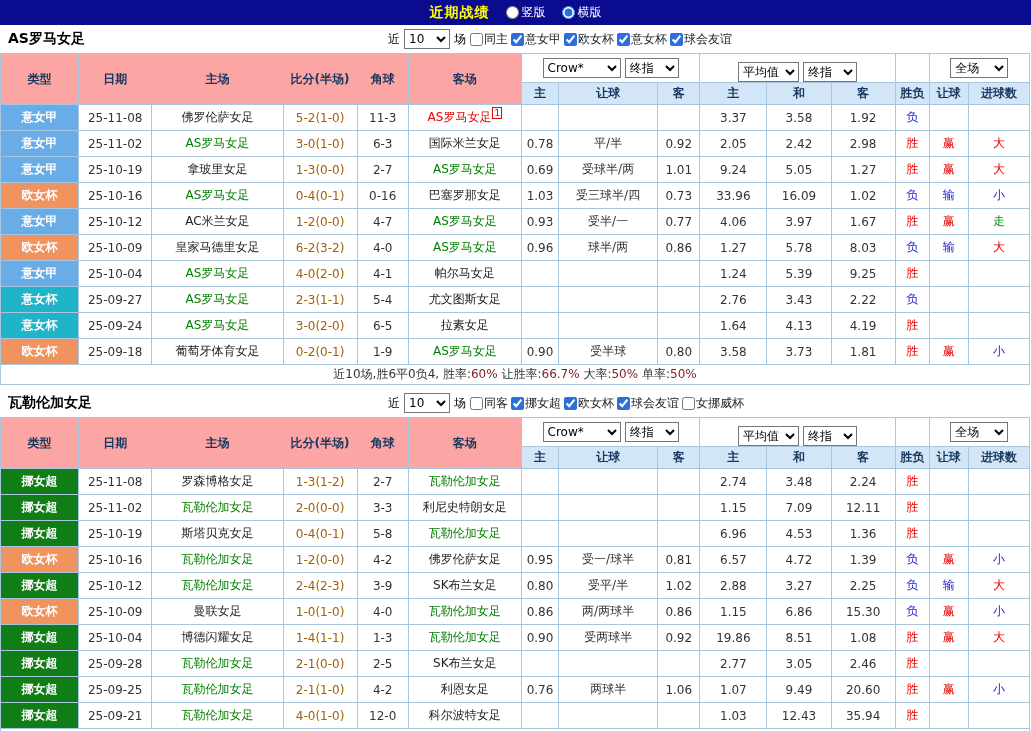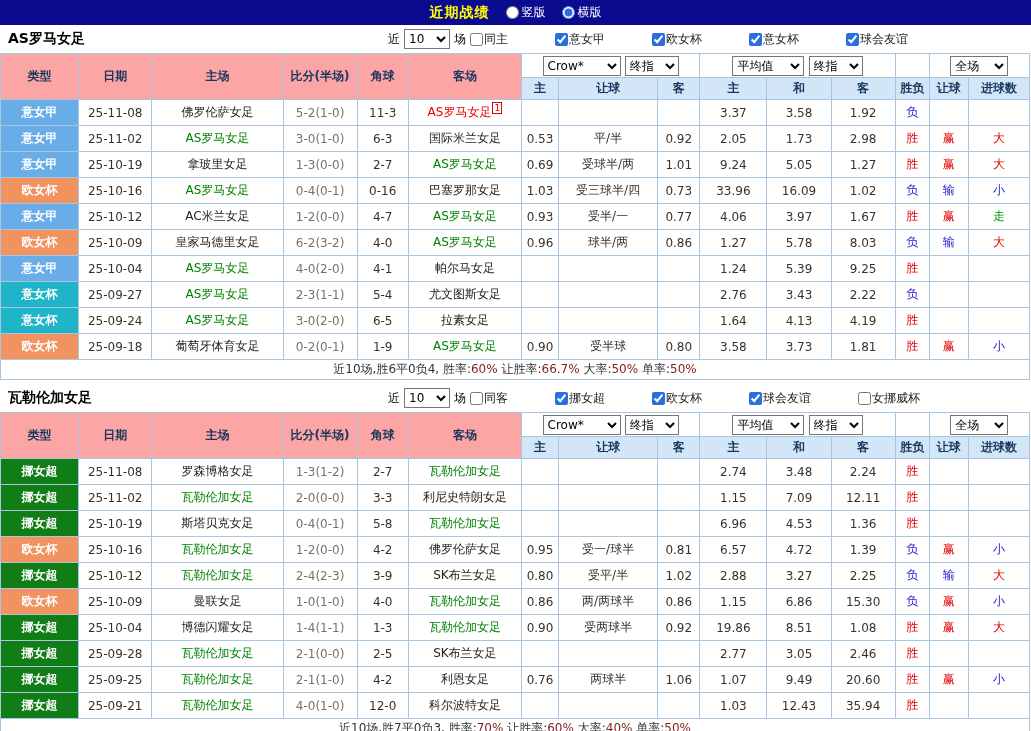--- a/index.html
+++ b/index.html
@@ -18,48 +18,48 @@
   .topbar .title { color:#ffff00; font-weight:bold; font-size:14px; letter-spacing:1px; }
   .radio-label { display:inline-flex; align-items:center; gap:3px; color:#fff; cursor:pointer; }
   .radio-label input { accent-color:#2b6fdf; width:13px; height:13px; }
 
   
   .section { position:relative; }
   .section-header { height:28px; display:flex; align-items:center; padding:0 8px; position:relative; }
   .team-name { font-weight:bold; font-size:14px; color:#000; }
   .filters { position:absolute; left:388px; top:0; height:28px; display:flex; align-items:center; gap:4px; white-space:nowrap; }
   .filters .lbl { color:#000; }
-  .cb-group { display:inline-flex; align-items:center;gap:44px; }
+  .cb-group { display:inline-flex; align-items:center; }
   .cb { display:inline-flex; align-items:center; gap:1px; margin-right:3px; cursor:pointer; }
   .cb input { accent-color:#2b6fdf; width:13px; height:13px; }
 
   select { font-family:inherit; font-size:12px; height:20px; background:#fff; border:1px solid #767676; }
   .sel-count { width:46px; }
   .sel-company { width:78px; }
   .sel-time { width:54px; }
-  .sel-avg { width:72px; }
+  .sel-avg { width:61px;margin-top:8px; }
   .sel-scope { width:58px; }
 
   
   table.stats { width:1030px; border-collapse:collapse; table-layout:fixed; }
   table.stats th, table.stats td {
     border:1px solid #a9c6e1; text-align:center; padding:0 2px;
     overflow:hidden; white-space:nowrap;
   }
   thead th.span2 { background:#fca5a5; color:#17365d; font-weight:bold; }
   thead tr.ctrl-row th.ctrl { background:#fff; height:24px; }
   thead tr.sub-row th { background:#d3e6f8; color:#17365d; font-weight:bold; height:22px; }
   tbody td { height:26px; }
   td.type { color:#fff; font-weight:bold; }
   td.date { color:#333; }
   td.team { color:#222; cursor:pointer; }
   td.team.green { color:#008000; }
   td.team.red { color:#e60000;margin-left:36px; }
   sup.flag { color:#e60000; font-size:9px; border:1px solid #e60000; padding:0 1px; margin-left:1px; line-height:1; }
-  td.score { color:#737373; }
+  td.score { color:#a16207; }
   td.corners, td.odds, td.hcap { color:#333; }
   tfoot td.summary { height:20px; color:#333; background:#fff; }
   .sum-red { color:#7f1d1d; }
   .sec-gap { height:4px; }
 </style>
 </head>
 <body>
 
 <div class="topbar">
   <span class="title">近期战绩</span>
@@ -176,25 +176,25 @@
     <td class="outcome"></td>
     <td class="outcome"></td>
   </tr>
         <tr>
     <td class="type" style="background: rgb(104, 172, 232);">意女甲</td>
     <td class="date">25-11-02</td>
     <td class="team green">AS罗马女足</td>
     <td class="score">3-0(1-0)</td>
     <td class="corners">6-3</td>
     <td class="team">国际米兰女足</td>
-    <td class="odds">0.53</td>
+    <td class="odds">0.78</td>
     <td class="hcap">平/半</td>
     <td class="odds">0.92</td>
     <td class="odds">2.05</td>
-    <td class="odds">1.73</td>
+    <td class="odds">2.42</td>
     <td class="odds">2.98</td>
     <td class="outcome" style="color: rgb(230, 0, 0);">胜</td>
     <td class="outcome" style="color: rgb(230, 0, 0);">赢</td>
     <td class="outcome" style="color: rgb(230, 0, 0);">大</td>
   </tr>
         <tr>
     <td class="type" style="background: rgb(104, 172, 232);">意女甲</td>
     <td class="date">25-10-19</td>
     <td class="team">拿玻里女足</td>
     <td class="score">1-3(0-0)</td>

